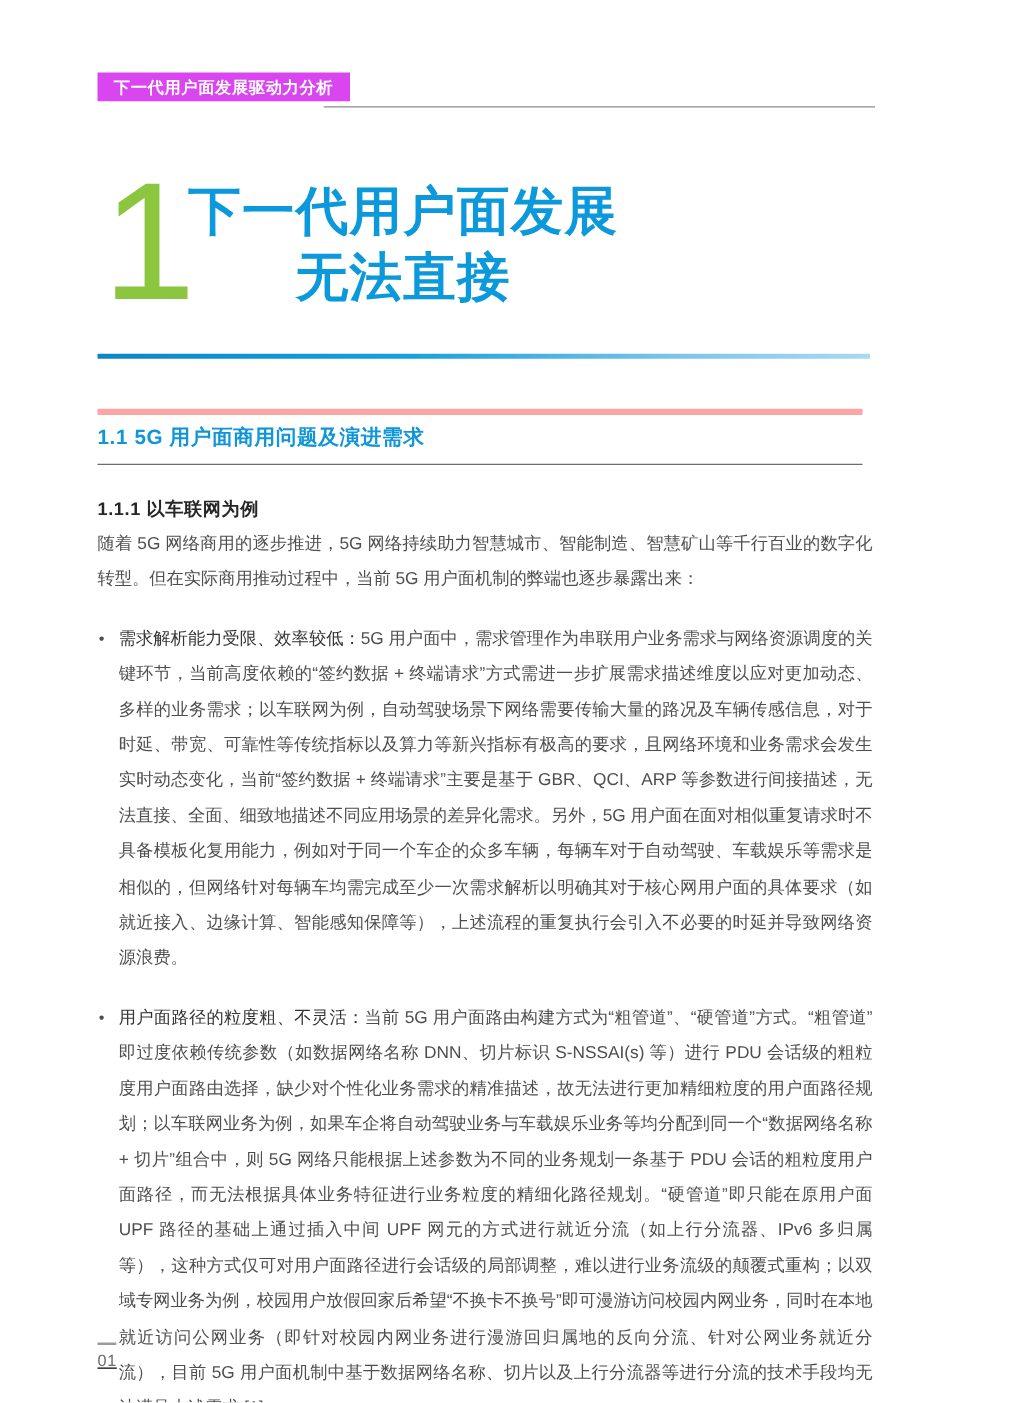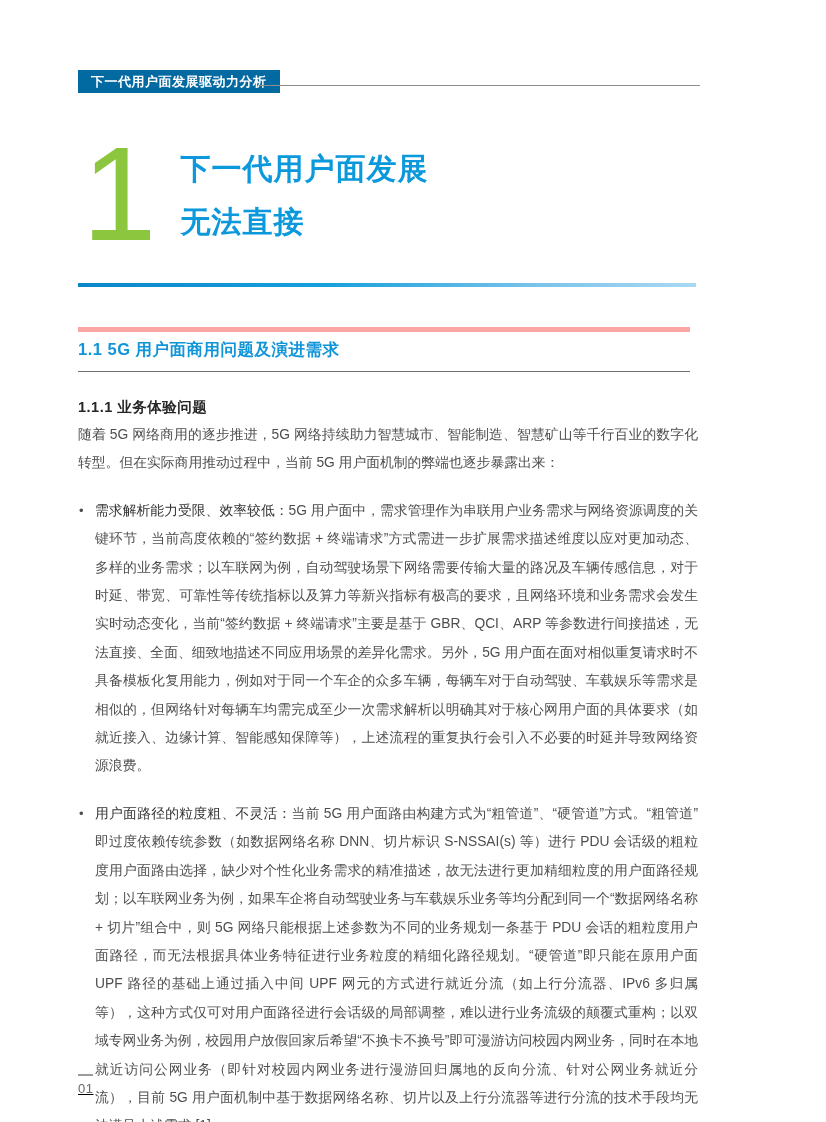--- a/index.html
+++ b/index.html
@@ -8,24 +8,24 @@
     width: 826px;
     height: 1122px;
     background: #ffffff;
     overflow: hidden;
     font-family: "Liberation Sans", "DejaVu Sans", sans-serif;
   }
 
   
   .header { position: absolute; left: 78px; top: 58px; width: 622px; height: 28px; }
   .badge {
-    position: absolute; left: 0; top: 12px;
+    position: absolute; left: 0; top: 0;
     height: 23px; line-height: 23px;
     padding: 0 13px;
-    background: #0369a1; color: #ffffff;
+    background: #d946ef; color: #ffffff;
     font-size: 13px; font-weight: 700;
     letter-spacing: 0.5px;
     white-space: nowrap;
   }
   .doc-title {
     position: absolute; right: 0; top: 4px;
     font-size: 12.5px; color: #595959;
     letter-spacing: 0.5px;
     white-space: nowrap;
   }
@@ -37,27 +37,27 @@
   
   .chapter { position: absolute; left: 82px; top: 140px; display: flex; align-items: flex-start; }
   .chapter-num {
     color: #8cc63f;
     font-size: 134px;
     line-height: 108px;
     font-weight: 400;
     letter-spacing: -6px;
   }
   .chapter-title {
-    margin-left: 30px;
     margin-top: 2px;
     color: #0b99dc;
-    font-size: 30px;
+    font-size: 42px;
     line-height: 53px;
     font-weight: 700;
     letter-spacing: 1px;
+    text-align: center;
   }
 
   .gradient-rule {
     position: absolute; left: 78px; top: 283px;
     width: 618px; height: 4px;
     background: linear-gradient(90deg, #0c86c8 0%, #16a0dc 40%, #7cc4ea 75%, #aad9f3 100%);
   }
 
   
   .section-heading {
@@ -121,21 +121,21 @@
       <div>无法直接</div>
     </div>
   </div>
 
   <div class="gradient-rule"></div>
 
   <div class="section-heading">
     <div class="section-title">1.1 5G 用户面商用问题及演进需求</div>
   </div>
 
-  <div class="subsection">1.1.1 业务体验问题</div>
+  <div class="subsection">1.1.1 以车联网为例</div>
 
   <div class="body-copy">
     <p class="intro">随着 5G 网络商用的逐步推进，5G 网络持续助力智慧城市、智能制造、智慧矿山等千行百业的数字化转型。但在实际商用推动过程中，当前 5G 用户面机制的弊端也逐步暴露出来：</p>
     <ul class="bullet-list">
       <li class="bullet-item">
         <span class="bullet-marker">•</span>
         <span class="lead">需求解析能力受限、效率较低：</span><span>5G 用户面中，需求管理作为串联用户业务需求与网络资源调度的关键环节，当前高度依赖的“签约数据 + 终端请求”方式需进一步扩展需求描述维度以应对更加动态、多样的业务需求；以车联网为例，自动驾驶场景下网络需要传输大量的路况及车辆传感信息，对于时延、带宽、可靠性等传统指标以及算力等新兴指标有极高的要求，且网络环境和业务需求会发生实时动态变化，当前“签约数据 + 终端请求”主要是基于 GBR、QCI、ARP 等参数进行间接描述，无法直接、全面、细致地描述不同应用场景的差异化需求。另外，5G 用户面在面对相似重复请求时不具备模板化复用能力，例如对于同一个车企的众多车辆，每辆车对于自动驾驶、车载娱乐等需求是相似的，但网络针对每辆车均需完成至少一次需求解析以明确其对于核心网用户面的具体要求（如就近接入、边缘计算、智能感知保障等），上述流程的重复执行会引入不必要的时延并导致网络资源浪费。</span>
       </li>
       <li class="bullet-item">
         <span class="bullet-marker">•</span>

